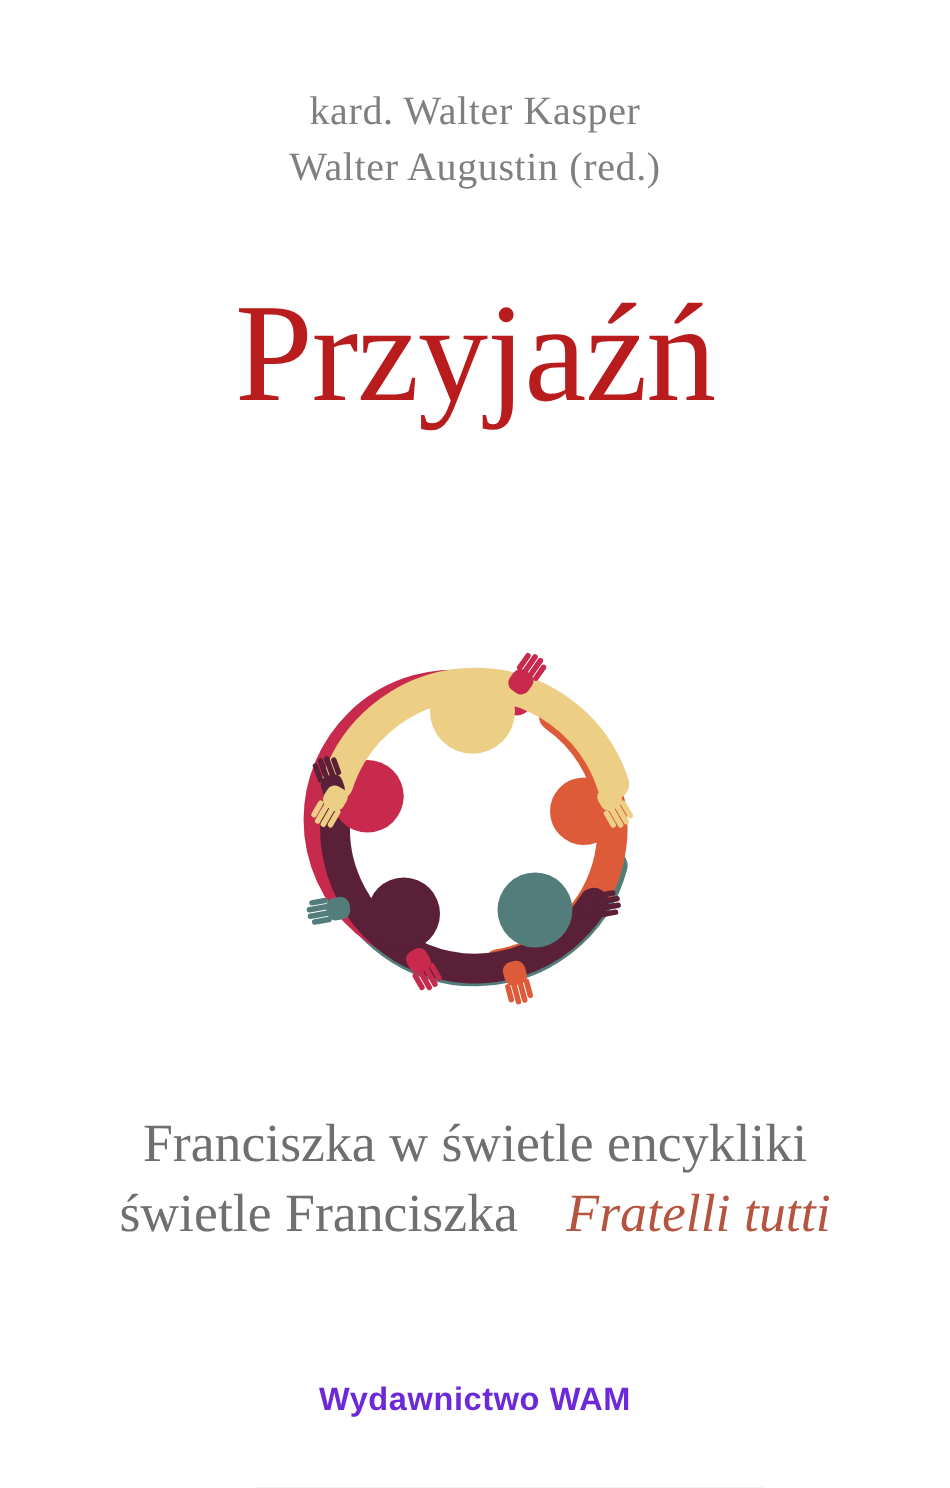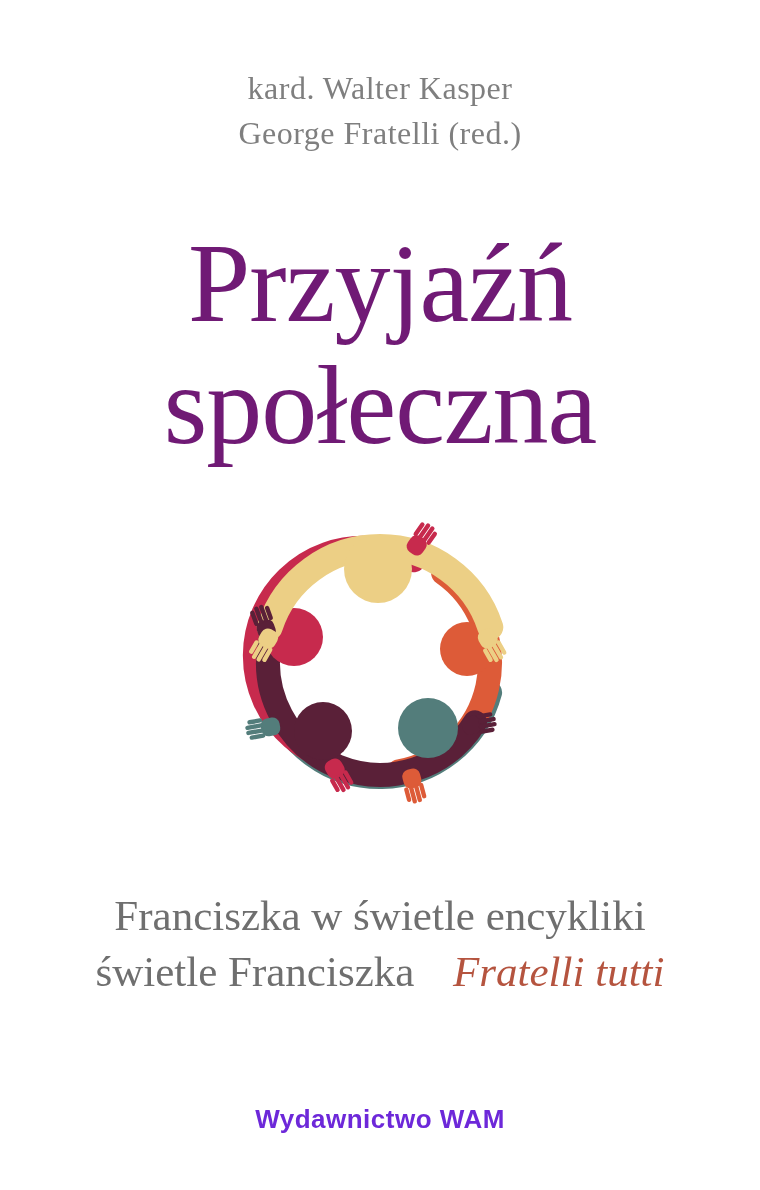--- a/index.html
+++ b/index.html
@@ -20,21 +20,21 @@
     line-height: 45px;
     color: #7f7f7f;
     letter-spacing: 0.5px;
   }
   .title {
     position: absolute;
     top: 222px; left: 0; right: 0;
     text-align: center;
     font-size: 112px;
     line-height: 122px;
-    color: #701a75;
+    color: #b91c1c;
     letter-spacing: -1px;
   }
   .illustration-wrap {
     position: absolute;
     top: 508px; left: 0; right: 0;
     display: flex;
     justify-content: center;
   }
   .illustration-wrap svg { width: 320px; height: 310px; }
   .subtitle {
@@ -61,26 +61,25 @@
     letter-spacing: 0.5px;
   }
 </style>
 </head>
 <body>
 
 <div class="cover">
 
   <div class="authors">
     <div>kard. Walter Kasper</div>
-    <div>George Fratelli (red.)</div>
+    <div>Walter Augustin (red.)</div>
   </div>
 
   <div class="title">
     <div>Przyjaźń</div>
-    <div>społeczna</div>
   </div>
 
   <div class="illustration-wrap">
     <svg viewBox="0 0 320 300" xmlns="http://www.w3.org/2000/svg">
       <defs>
         <g id="hand">
           <rect x="-9" y="-9" width="18" height="19" rx="7"></rect>
           <rect x="-9.5" y="-22" width="4.4" height="16" rx="2.2"></rect>
           <rect x="-4.3" y="-24.5" width="4.4" height="18" rx="2.2"></rect>
           <rect x="0.9" y="-24.5" width="4.4" height="18" rx="2.2"></rect>

